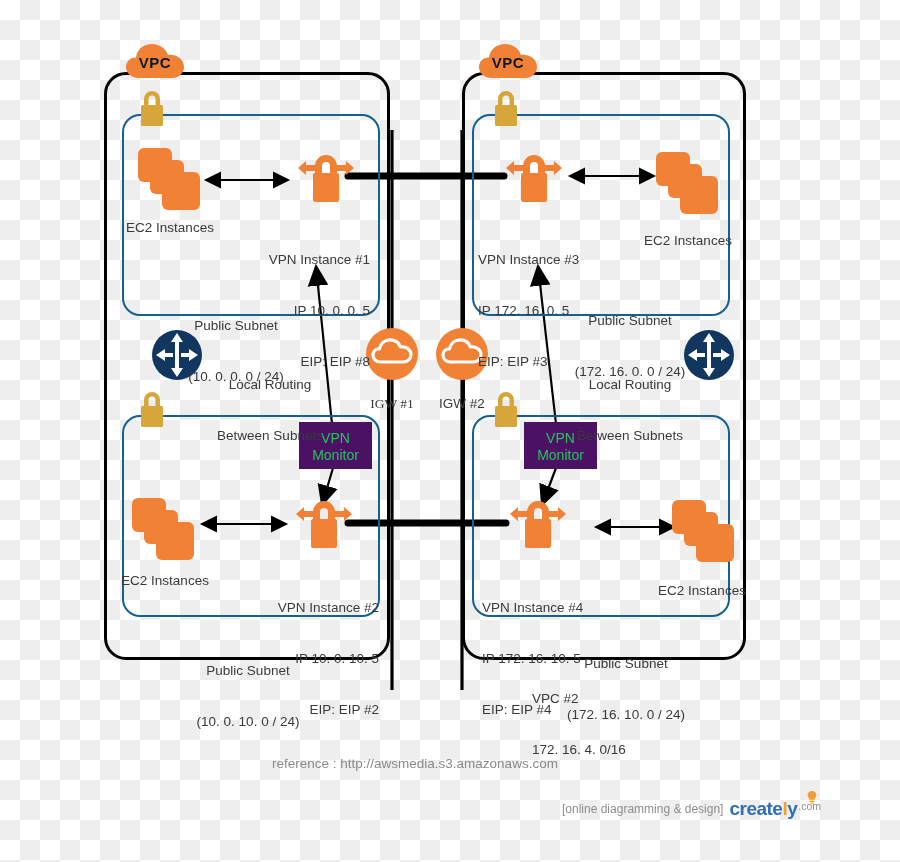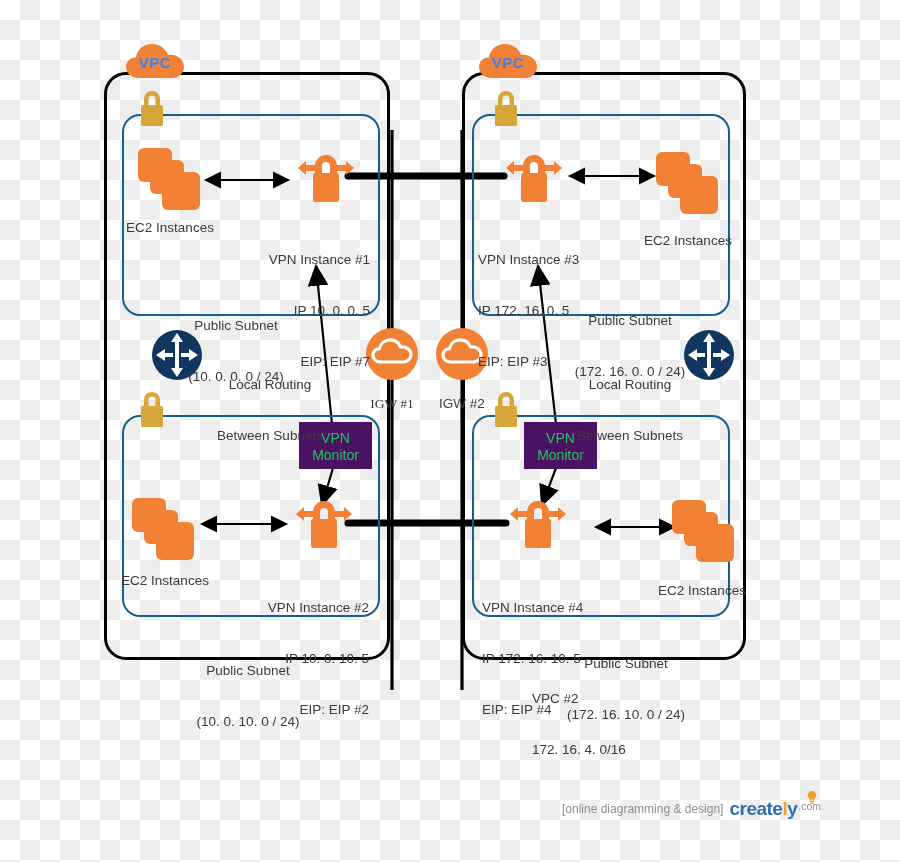--- a/index.html
+++ b/index.html
@@ -59,21 +59,21 @@
     height: 40px;
   }
   #vpc-badge-1 { left: 126px; top: 42px; }
   #vpc-badge-2 { left: 479px; top: 42px; }
   .vpc-badge .vpc-text {
     position: absolute;
     left: 0;
     top: 12px;
     width: 58px;
     text-align: center;
-    color: #3b82f6;
+    color: #0f172a;
     font-size: 15px;
     font-weight: bold;
     letter-spacing: 0.5px;
     z-index: 3;
   }
 
   
   .padlock {
     position: absolute;
     width: 32px;
@@ -156,21 +156,21 @@
     color: #3a3a3a;
     white-space: pre;
   }
 
   #lbl-ec2-1 { left: 100px; top: 219px; width: 140px; text-align: center; }
   #lbl-ec2-2 { left: 95px;  top: 572px; width: 140px; text-align: center; }
   #lbl-ec2-3 { left: 618px; top: 232px; width: 140px; text-align: center; }
   #lbl-ec2-4 { left: 632px; top: 582px; width: 140px; text-align: center; }
 
   #lbl-vpn-1 { left: 225px; top: 217px; width: 145px; text-align: right; }
-  #lbl-vpn-2 { left: 224px; top: 565px; width: 145px; text-align: right; }
+  #lbl-vpn-2 { left: 234px; top: 565px; width: 145px; text-align: right; }
   #lbl-vpn-3 { left: 478px; top: 217px; width: 145px; text-align: left; }
   #lbl-vpn-4 { left: 482px; top: 565px; width: 145px; text-align: left; }
 
   #lbl-subnet-1 { left: 160px; top: 283px; width: 152px; text-align: center; }
   #lbl-subnet-2 { left: 172px; top: 628px; width: 152px; text-align: center; }
   #lbl-subnet-3 { left: 554px; top: 278px; width: 152px; text-align: center; }
   #lbl-subnet-4 { left: 550px; top: 621px; width: 152px; text-align: center; }
 
   #lbl-routing-1 { left: 204px; top: 342px; width: 132px; text-align: center; }
   #lbl-routing-2 { left: 564px; top: 342px; width: 132px; text-align: center; }
@@ -410,21 +410,21 @@
   </div>
 
   <div class="label" id="lbl-ec2-1">EC2 Instances</div>
   <div class="label" id="lbl-ec2-2">EC2 Instances</div>
   <div class="label" id="lbl-ec2-3">EC2 Instances</div>
   <div class="label" id="lbl-ec2-4">EC2 Instances</div>
 
   <div class="label" id="lbl-vpn-1">
     <div>VPN Instance #1</div>
     <div>IP 10. 0. 0. 5</div>
-    <div>EIP: EIP #7</div>
+    <div>EIP: EIP #8</div>
   </div>
   <div class="label" id="lbl-vpn-2">
     <div>VPN Instance #2</div>
     <div>IP 10. 0. 10. 5</div>
     <div>EIP: EIP #2</div>
   </div>
   <div class="label" id="lbl-vpn-3">
     <div>VPN Instance #3</div>
     <div>IP 172. 16. 0. 5</div>
     <div>EIP: EIP #3</div>
@@ -462,20 +462,21 @@
   </div>
 
   <div class="label" id="lbl-igw-1">IGW #1</div>
   <div class="label" id="lbl-igw-2">IGW #2</div>
 
   <div class="label" id="lbl-vpc-2">
     <div>VPC #2</div>
     <div>172. 16. 4. 0/16</div>
   </div>
 
+  <div id="reference-text">reference : http://awsmedia.s3.amazonaws.com</div>
 
   <div id="watermark">
     <span class="wm-tag">[online diagramming &amp; design]</span>
     <span class="wm-brand"><span>create</span><span class="wm-l">l</span><span>y</span><svg width="14" height="14" viewBox="0 0 14 14" style="position:absolute; left:76px; top:-8px;">
         <path d="M7 1 C4.4 1 2.6 2.9 2.6 5.1 C2.6 6.6 3.5 7.6 4.2 8.4 L4.2 9.7 L9.8 9.7 L9.8 8.4 C10.5 7.6 11.4 6.6 11.4 5.1 C11.4 2.9 9.6 1 7 1 Z" fill="#f0a030"></path>
         <rect x="4.5" y="10.4" width="5" height="1.5" rx="0.6" fill="#f0a030"></rect>
         <rect x="5.2" y="12.4" width="3.6" height="1.3" rx="0.6" fill="#f0a030"></rect>
       </svg>
     </span>
     <span class="wm-dotcom">.com</span>

